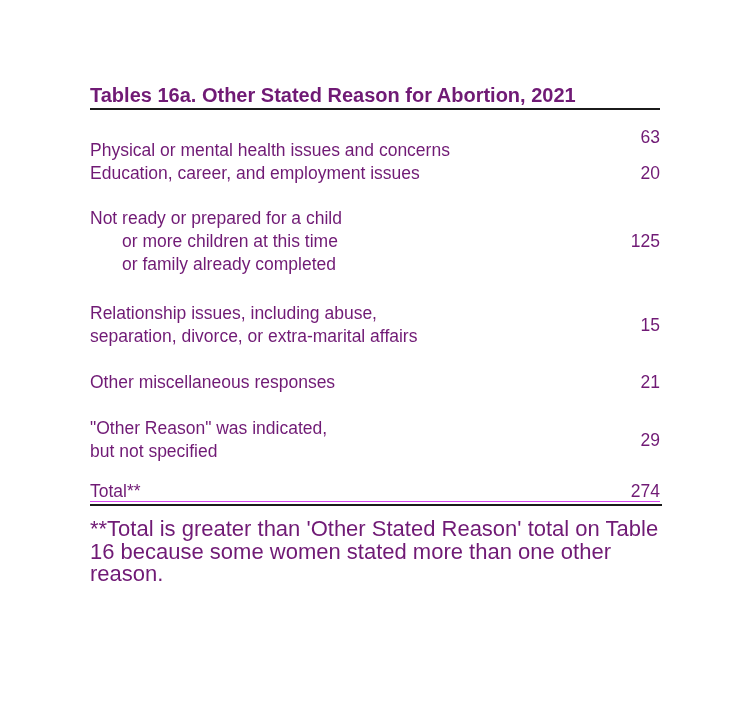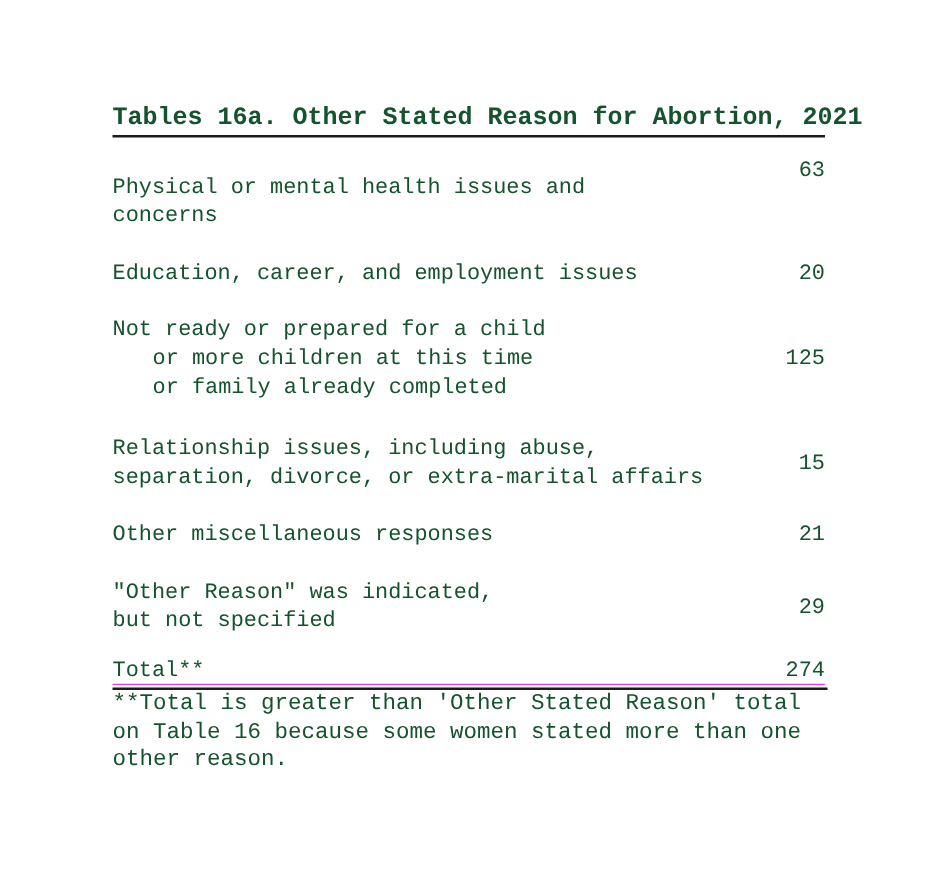--- a/index.html
+++ b/index.html
@@ -6,22 +6,22 @@
     margin: 0;
     padding: 0;
     background: #ffffff;
   }
   .doc {
     position: relative;
     width: 750px;
     height: 707px;
     background: #ffffff;
     overflow: hidden;
-    font-family: Liberation Mono, monospace;
-    color: #14532d;
+    font-family: Liberation Sans, sans-serif;
+    color: #701a75;
   }
   .content {
     position: absolute;
     left: 90px;
     top: 84px;
     width: 570px;
   }
   .title {
     font-size: 20px;
     font-weight: bold;
@@ -41,21 +41,21 @@
   .row .value {
     width: 70px;
     text-align: right;
     font-size: 17.5px;
     line-height: 23px;
   }
   .indent { padding-left: 32px; }
 
   .r1 { margin-top: 16px; gap: 32px; }
   .r1 .label { padding-top: 13px; }
-  .r2 { margin-top: 23px; }
+  .r2 { }
   .r3 { margin-top: 22px; align-items: center; }
   .r4 { margin-top: 26px; align-items: center; justify-content: flex-end; }
   .r5 { margin-top: 20px; }
   .r6 { margin-top: 23px; justify-content: flex-end; }
   .r7 { margin-top: 23px; align-items: center; }
 
   .total-row {
     margin-top: 19px;
     border-bottom: 1px solid #d946ef;
   }
@@ -63,23 +63,23 @@
   .total-row .value {
     line-height: 19px;
   }
   .rule-thick {
     height: 2px;
     background: #1b1b1b;
     margin-top: 2px;
     width: 572px;
   }
   .footnote {
-    margin-top: 0;
+    margin-top: 12px;
     width: 572px;
-    font-size: 18px;
+    font-size: 22px;
     line-height: 22.5px;
   }
 </style>
 </head>
 <body>
 
 <div class="doc">
   <div class="content">
 
     <div class="title">Tables 16a. Other Stated Reason for Abortion, 2021</div>

